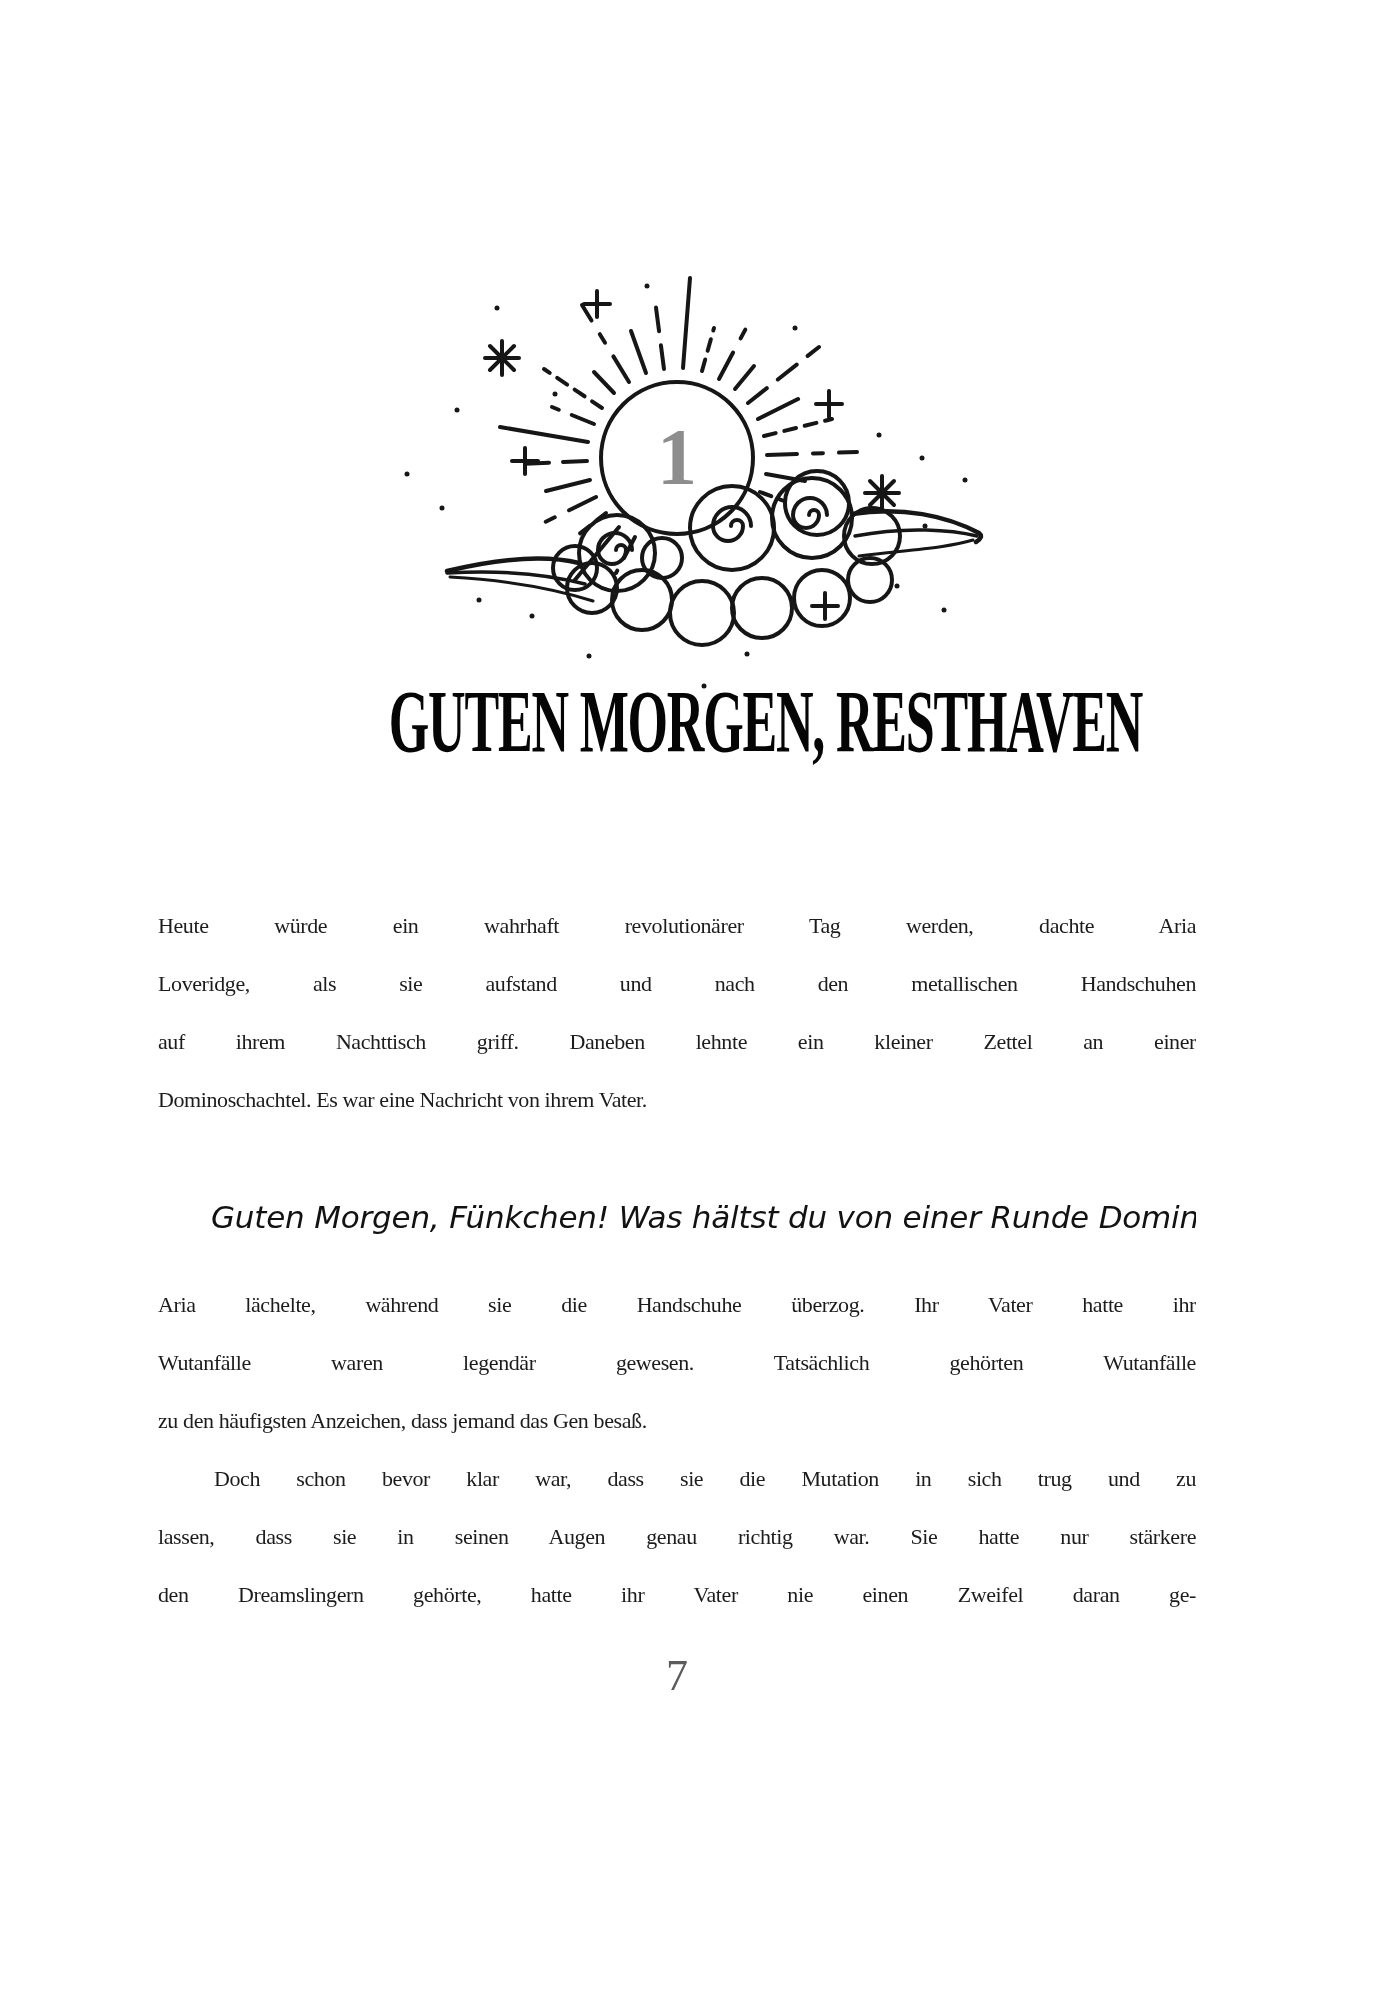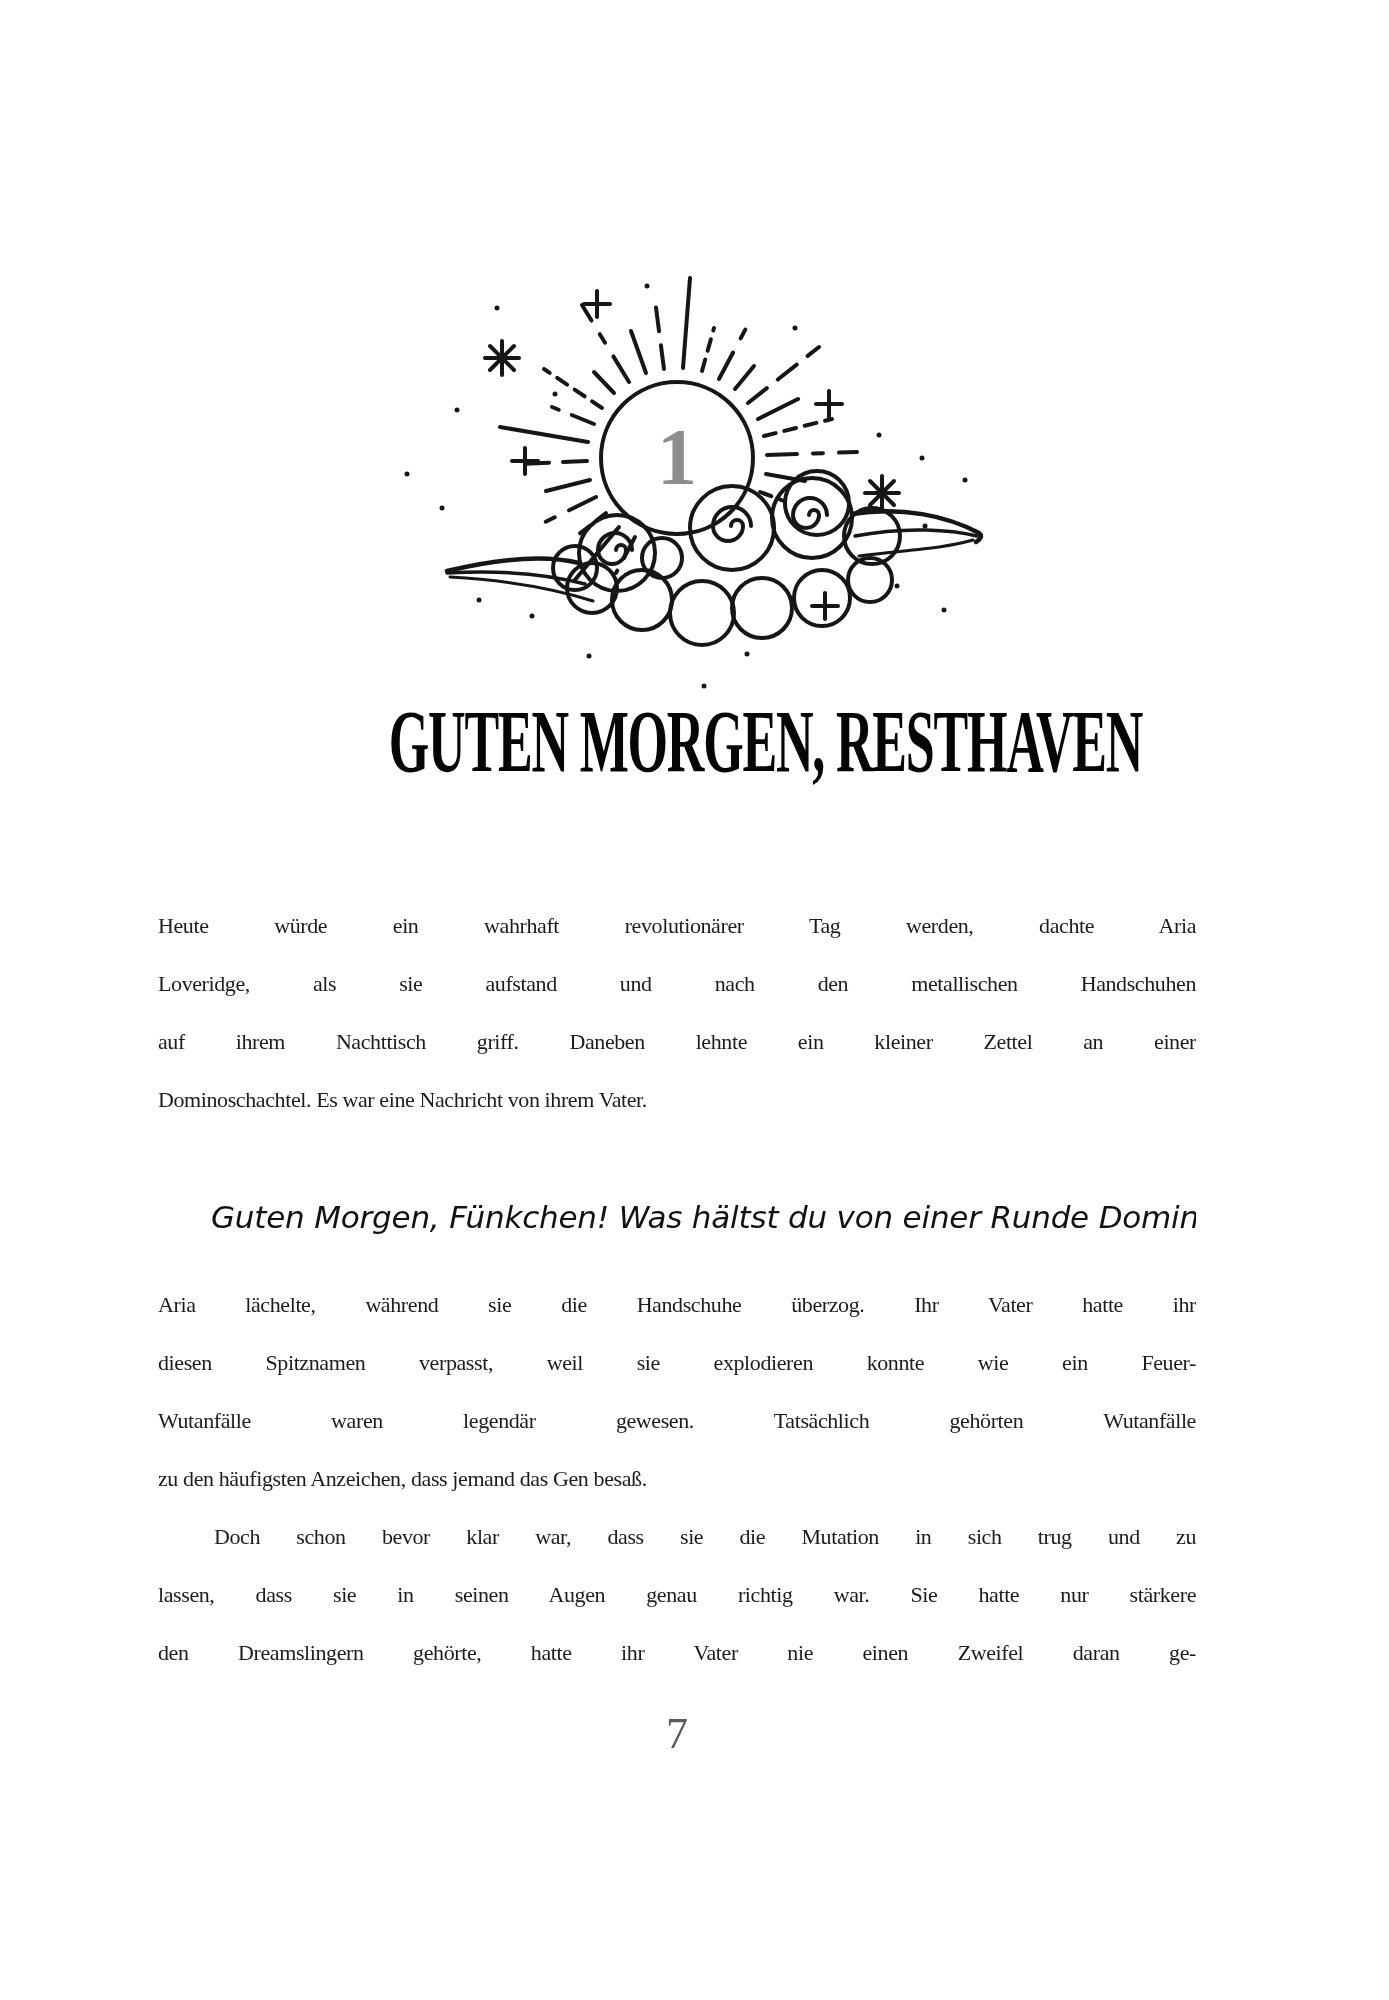--- a/index.html
+++ b/index.html
@@ -13,21 +13,21 @@
     font-family:"Liberation Serif", serif;
   }
   
   .illo{position:absolute;left:347px;top:268px;width:660px;height:430px;}
   .illo path,.illo line,.illo circle.puff,.illo circle.sun{
     stroke:#161616;fill:none;stroke-linecap:round;
   }
   .illo .puff,.illo .sun{fill:#ffffff;}
   
   .title{
-    position:absolute;left:158px;top:692px;width:1038px;height:100px;
+    position:absolute;left:158px;top:672px;width:1038px;height:100px;
     text-align:left;white-space:nowrap;
   }
   .title-inner{
     display:inline-block;
     font-family:"Liberation Serif", serif;
     font-weight:700;
     font-size:84px;line-height:100px;
     letter-spacing:-2px;
     color:#050505;
     transform:scale(0.62,1.05);
@@ -199,21 +199,20 @@
 
     <div class="gap-note"></div>
 
     <div class="note">
       <div class="nline">Guten Morgen, Fünkchen! Was hältst du von einer Runde Domino</div>
     </div>
 
     <div class="gap-p2"></div>
 
     <div class="bline j">Aria lächelte, während sie die Handschuhe überzog. Ihr Vater hatte ihr</div>
-    <div class="bline j">diesen Spitznamen verpasst, weil sie explodieren konnte wie ein Feuer-</div>
     <div class="bline j">Wutanfälle waren legendär gewesen. Tatsächlich gehörten Wutanfälle</div>
     <div class="bline">zu den häufigsten Anzeichen, dass jemand das Gen besaß.</div>
 
     <div class="bline j indent">Doch schon bevor klar war, dass sie die Mutation in sich trug und zu</div>
     <div class="bline j">lassen, dass sie in seinen Augen genau richtig war. Sie hatte nur stärkere</div>
     <div class="bline j">den Dreamslingern gehörte, hatte ihr Vater nie einen Zweifel daran ge-</div>
 
     <div class="pagenum">7</div>
   </div>
 

